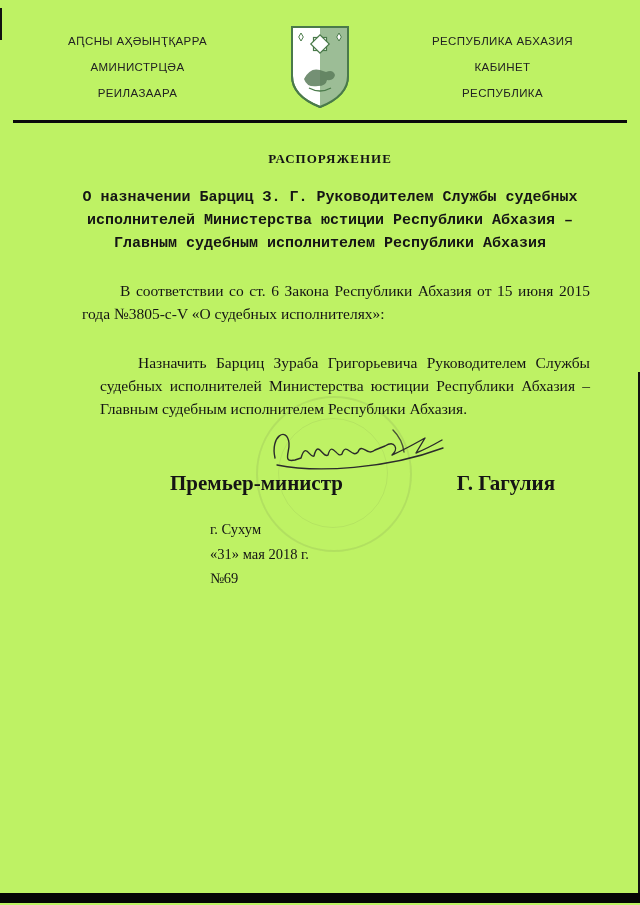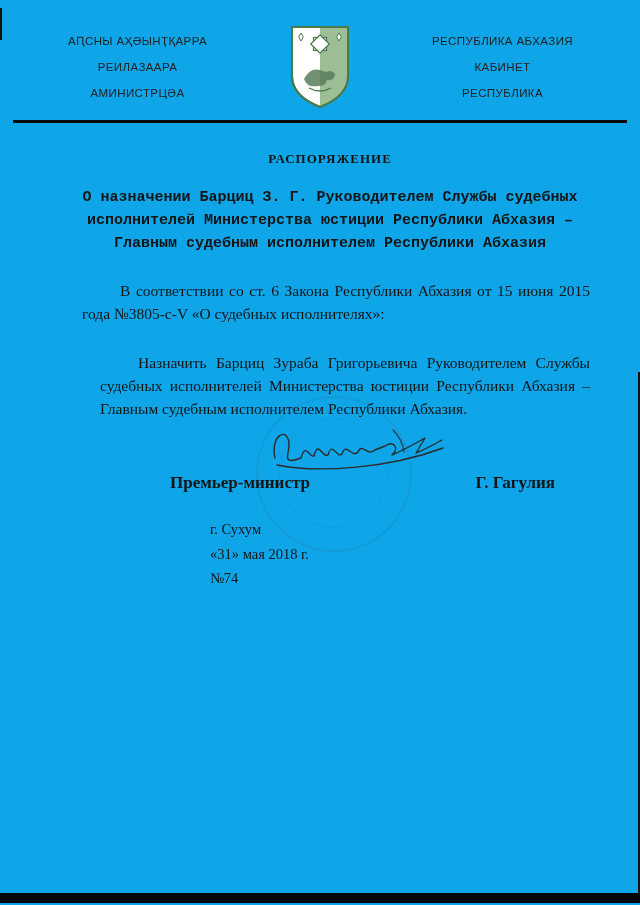--- a/index.html
+++ b/index.html
@@ -1,19 +1,19 @@
 <!DOCTYPE html>
 <html><head>
 <meta charset="utf-8">
 <style>
   html,body{margin:0;padding:0;background:#e8e8e8;}
   .page{
     position:relative;
     width:640px;height:905px;
-    background:#0ea5e9;
+    background:#bef264;
     overflow:hidden;
     font-family:"Liberation Serif", serif;
     color:#151515;
     margin:0 auto;
   }
   
   .header{
     display:flex;
     justify-content:space-between;
     align-items:flex-start;
@@ -73,21 +73,21 @@
   .sig-row{
     position:relative;
     margin:48px 35px 0 100px; 
     display:flex;
     justify-content:space-between;
     align-items:center;
     height:30px;
   }
   .sig-role,.sig-name{
     font-weight:bold;
-    font-size:17px;
+    font-size:21px;
     white-space:nowrap;
   }
   .signature-svg{
     position:absolute;
     left:265px;
     top:418px;
     width:190px;
     height:62px;
   }
   .stamp{
@@ -138,22 +138,22 @@
 
 <div class="page">
 
   <div class="edge-topleft"></div>
   <div class="edge-right"></div>
   <div class="edge-bottom"></div>
 
   <div class="header">
     <div class="org-block">
       <div>АԤСНЫ АҲӘЫНҬҚАРРА</div>
+      <div>АМИНИСТРЦӘА</div>
       <div>РЕИЛАЗААРА</div>
-      <div>АМИНИСТРЦӘА</div>
     </div>
 
     <div class="emblem-wrap">
       <svg width="62" height="86" viewBox="0 0 62 86" aria-hidden="true">
         <defs>
           <clipPath id="shieldClip">
             <path d="M3 3 H59 V52 Q59 72 31 83 Q3 72 3 52 Z"></path>
           </clipPath>
         </defs>
 
@@ -195,21 +195,21 @@
     <p class="para para-2">Назначить Барциц Зураба Григорьевича Руководителем Службы судебных исполнителей Министерства юстиции Республики Абхазия – Главным судебным исполнителем Республики Абхазия.</p>
 
     <div class="sig-row">
       <span class="sig-role">Премьер-министр</span>
       <span class="sig-name">Г. Гагулия</span>
     </div>
 
     <div class="meta">
       <div>г. Сухум</div>
       <div>«31» мая 2018 г.</div>
-      <div>№74</div>
+      <div>№69</div>
     </div>
   </div>
 
   <div class="stamp">
     <div class="stamp-inner"></div>
   </div>
 
   <svg class="signature-svg" viewBox="0 0 190 62" aria-hidden="true">
     <g fill="none" stroke="#2b2b2b" stroke-width="1.4" stroke-linecap="round" stroke-linejoin="round">
       <path d="M10 40 C 5 18, 22 8, 24 25 C 25 34, 17 45, 30 42 L 36 40

